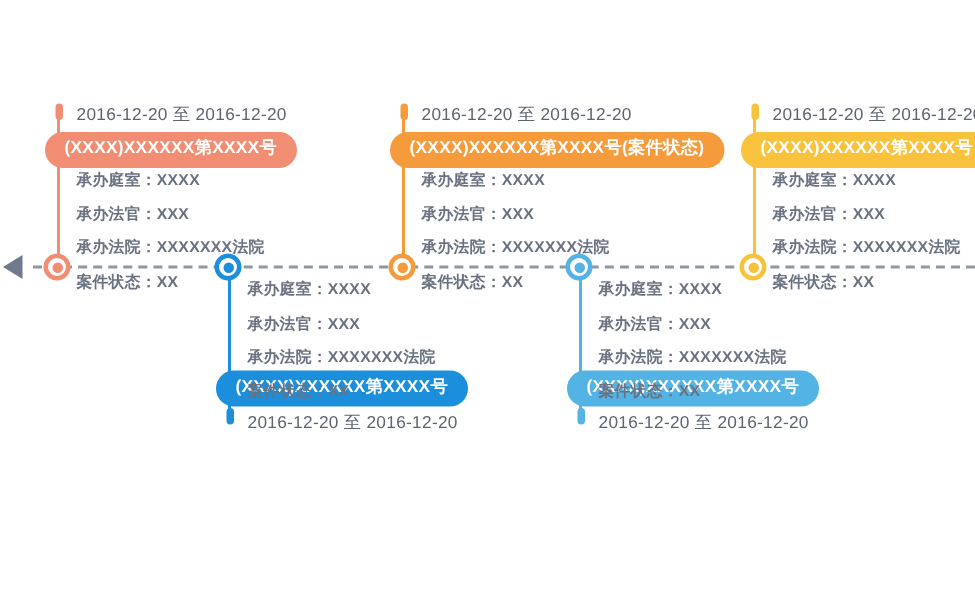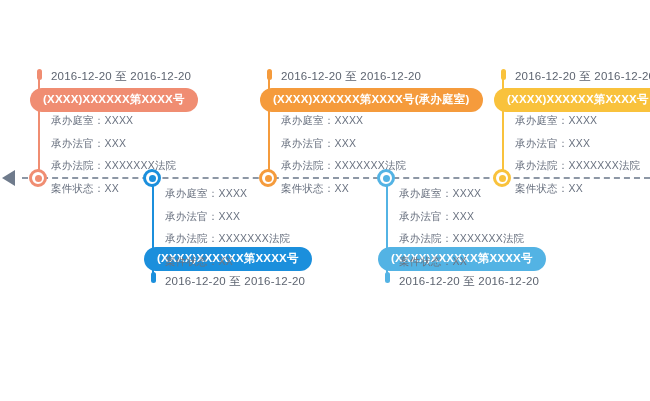--- a/index.html
+++ b/index.html
@@ -108,20 +108,21 @@
   .details {
     position: absolute;
     white-space: nowrap;
   }
   .details .row {
     font-size: 10.5px;
     color: #6a7280;
     line-height: 1;
     margin-bottom: 12px;
     letter-spacing: .2px;
+    font-weight: bold;
   }
   .details .row:last-child { margin-bottom: 0; }
 
   
   .node.up .connector   { top: 74px;  height: 104px; }
   .node.up .datepin     { top: 69px;  height: 11px; }
   .node.up .date-label  { top: 69px;  left: 13px; }
   .node.up .pill        { top: 88px;  left: -8px; }
   .node.up .details     { top: 115px; left: 13px; }
 
@@ -168,21 +169,21 @@
         <div class="row"><span>案件状态：</span><span>XX</span></div>
       </div>
       <div class="marker" style="border-color: rgb(27, 143, 220);">
         <div class="core" style="background: rgb(27, 143, 220);"></div>
       </div>
     </div>
     <div class="node up" style="left: 268px;">
       <div class="connector" style="background: rgb(245, 155, 60);"></div>
       <div class="datepin" style="background: rgb(245, 155, 60); left: -1px;"></div>
       <div class="date-label">2016-12-20 至 2016-12-20</div>
-      <div class="pill" style="background: rgb(245, 155, 60);">(XXXX)XXXXXX第XXXX号(承办庭室)</div>
+      <div class="pill" style="background: rgb(245, 155, 60);">(XXXX)XXXXXX第XXXX号(案件状态)</div>
       <div class="details">
         <div class="row"><span>承办庭室：</span><span>XXXX</span></div>
         <div class="row"><span>承办法官：</span><span>XXX</span></div>
         <div class="row"><span>承办法院：</span><span>XXXXXXX法院</span></div>
         <div class="row"><span>案件状态：</span><span>XX</span></div>
       </div>
       <div class="marker" style="border-color: rgb(245, 155, 60);">
         <div class="core" style="background: rgb(245, 155, 60);"></div>
       </div>
     </div>

